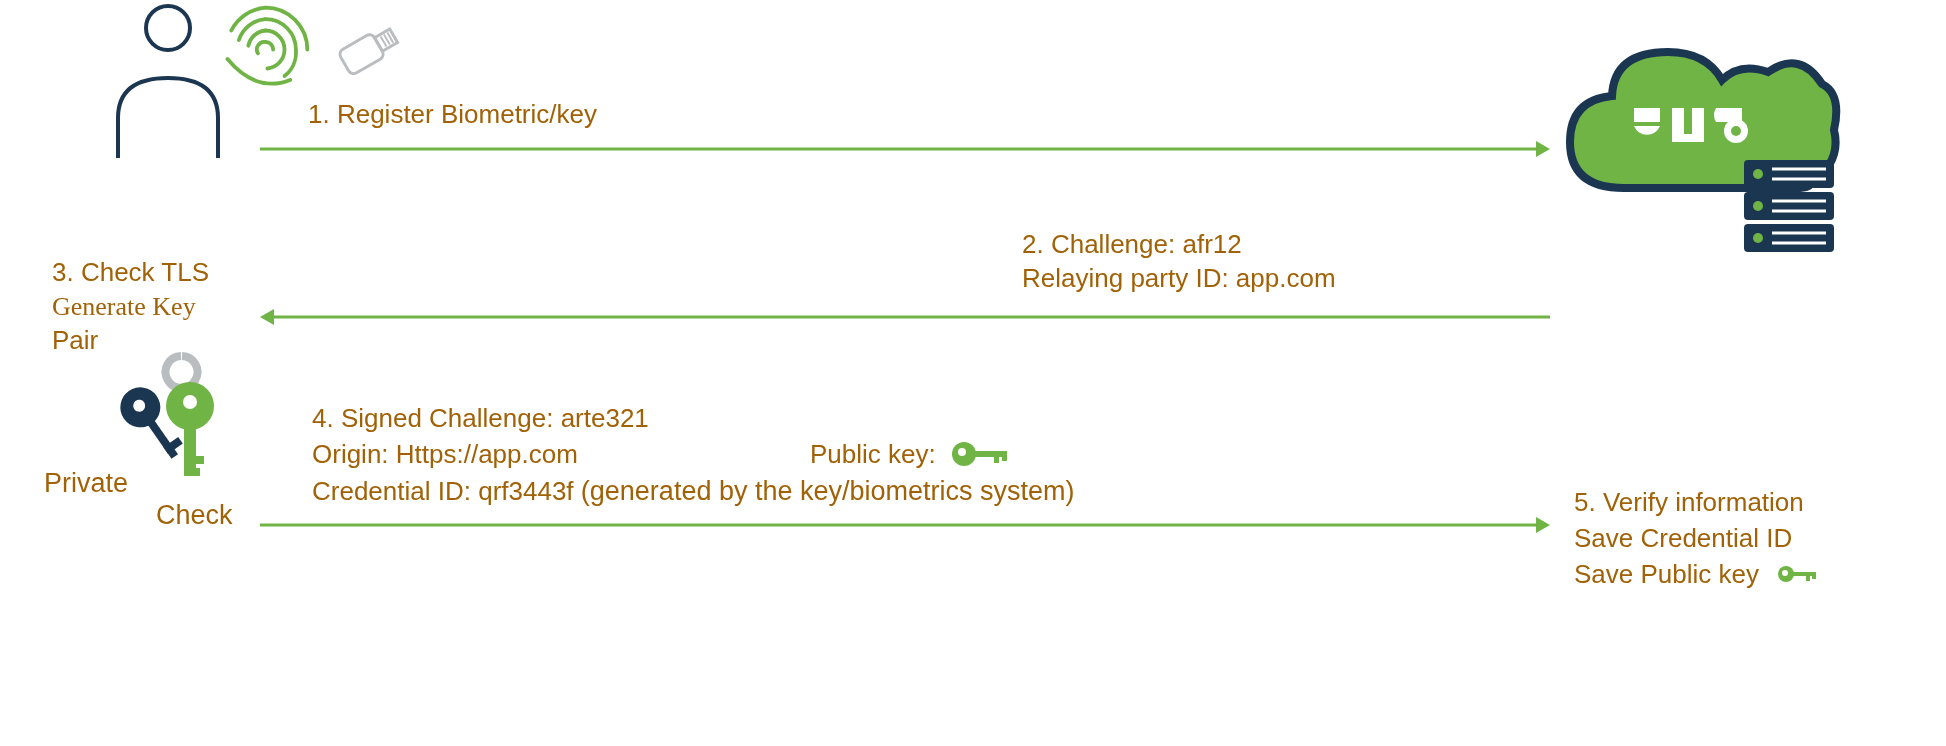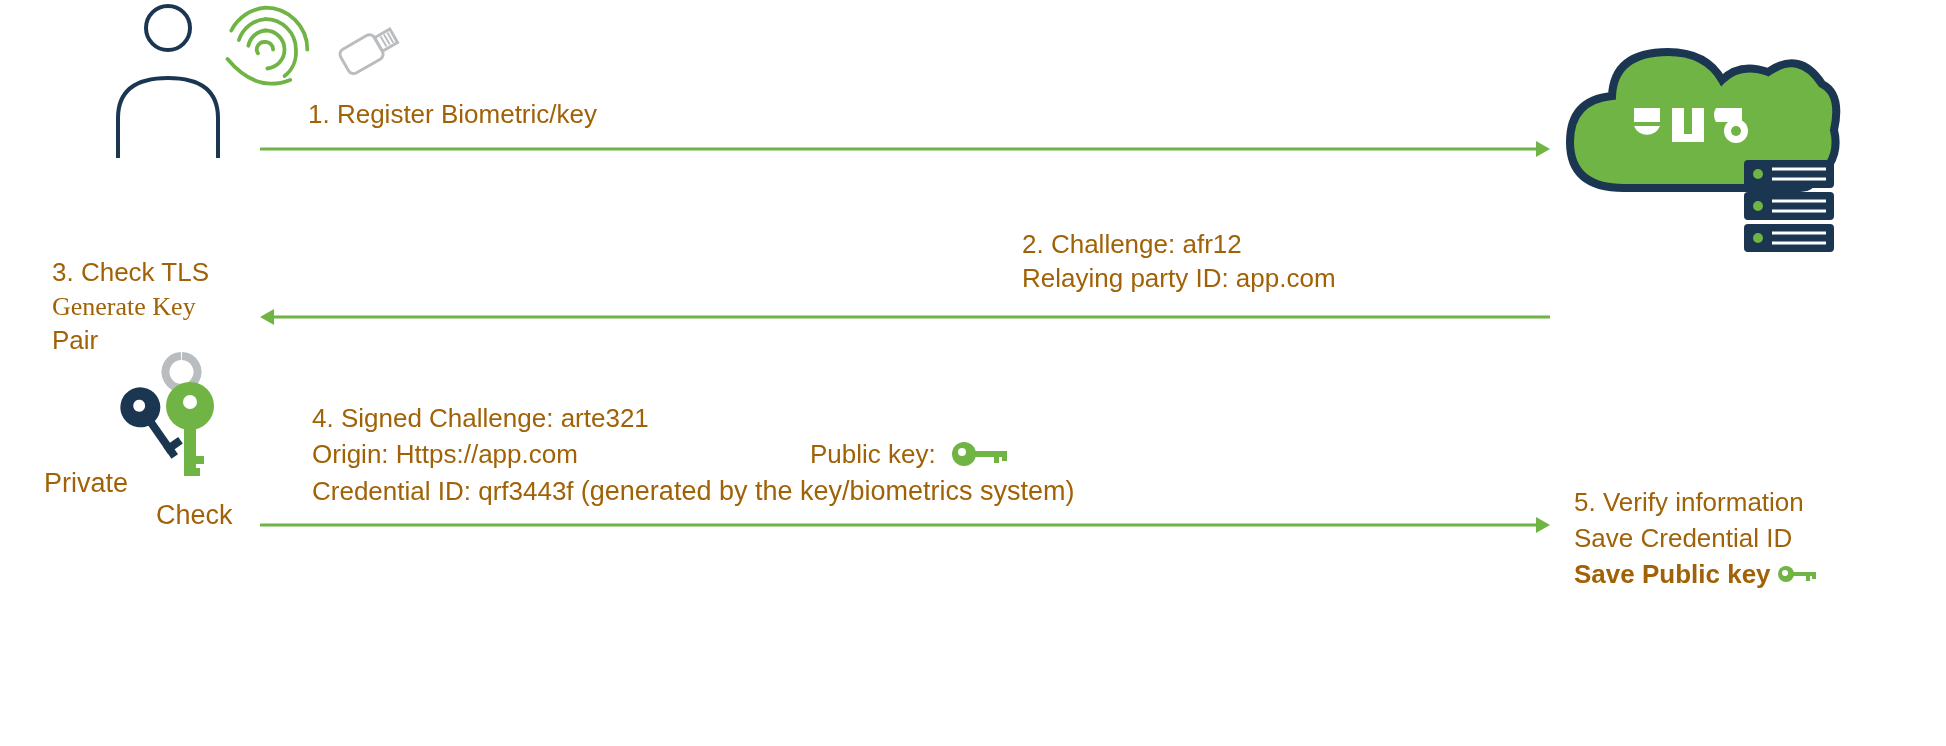--- a/index.html
+++ b/index.html
@@ -139,21 +139,21 @@
     <circle cx="12" cy="14" r="4" fill="#fff"></circle>
   </svg>
 
   <svg style="position:absolute; left:260px; top:514px;" width="1290" height="22" viewBox="0 0 1290 22">
     <line x1="0" y1="11" x2="1276" y2="11" stroke="#6fb445" stroke-width="3"></line>
     <polygon points="1276,3 1290,11 1276,19" fill="#6fb445"></polygon>
   </svg>
 
   <div class="lbl" style="left:1574px; top:486px;">5. Verify information</div>
   <div class="lbl" style="left:1574px; top:522px;text-align:center;">Save Credential ID</div>
-  <div class="lbl" style="left:1574px; top:558px;font-weight:bold;">Save Public key</div>
+  <div class="lbl" style="left:1574px; top:558px;">Save Public key</div>
   <svg style="position:absolute; left:1776px; top:562px;" width="44" height="24" viewBox="0 0 44 24">
     <circle cx="10" cy="12" r="8" fill="#6fb445"></circle>
     <rect x="16" y="10" width="22" height="4" fill="#6fb445"></rect>
     <rect x="30" y="10" width="4" height="9" fill="#6fb445"></rect>
     <rect x="36" y="10" width="4" height="7" fill="#6fb445"></rect>
     <circle cx="9" cy="11" r="3" fill="#fff"></circle>
   </svg>
 
 </div>
 

